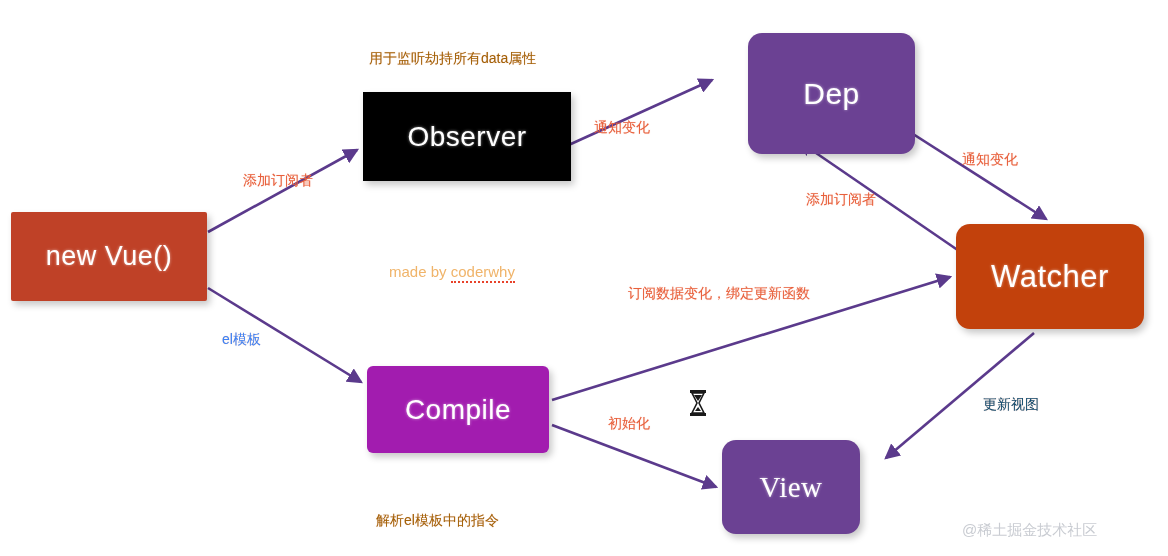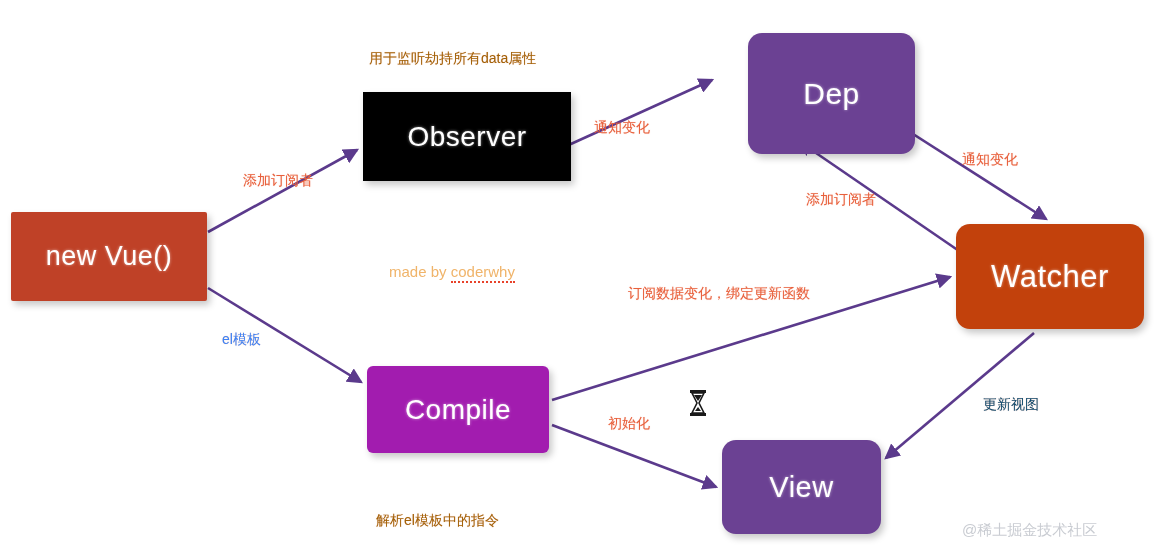--- a/index.html
+++ b/index.html
@@ -97,21 +97,21 @@
       </div>
       <div class="node" style="left: 367px; top: 366px; width: 182px; height: 87px; background: #a21caf; border-radius: 6px;">
         <span class="node-label" style="font-size: 28px;">Compile</span>
       </div>
       <div class="node" style="left: 748px; top: 33px; width: 167px; height: 121px; background: rgb(107, 65, 147); border-radius: 14px;">
         <span class="node-label" style="font-size: 30px;">Dep</span>
       </div>
       <div class="node" style="left: 956px; top: 224px; width: 188px; height: 105px; background: #c2410c; border-radius: 14px;">
         <span class="node-label" style="font-size: 31px;">Watcher</span>
       </div>
-      <div class="node" style="left: 722px; top: 440px; width: 159px; height: 94px; background: rgb(107, 65, 147); border-radius: 14px;">
+      <div class="node" style="left: 722px; top: 440px; width: 138px; height: 94px; background: rgb(107, 65, 147); border-radius: 14px; font-family: Liberation Serif, serif;">
         <span class="node-label" style="font-size: 29px;">View</span>
       </div>
     </div>
   <div id="edge-labels-layer">
       <div class="edge-label" style="left: 243px; top: 172px; color: rgb(232, 96, 60);">添加订阅者</div>
       <div class="edge-label" style="left: 222px; top: 331px; color: #3b82f6;">el模板</div>
       <div class="edge-label" style="left: 594px; top: 119px; color: rgb(232, 96, 60);">通知变化</div>
       <div class="edge-label" style="left: 962px; top: 151px; color: rgb(232, 96, 60);">通知变化</div>
       <div class="edge-label" style="left: 806px; top: 191px; color: rgb(232, 96, 60);">添加订阅者</div>
       <div class="edge-label" style="left: 628px; top: 285px; color: rgb(232, 96, 60);">订阅数据变化，绑定更新函数</div>

